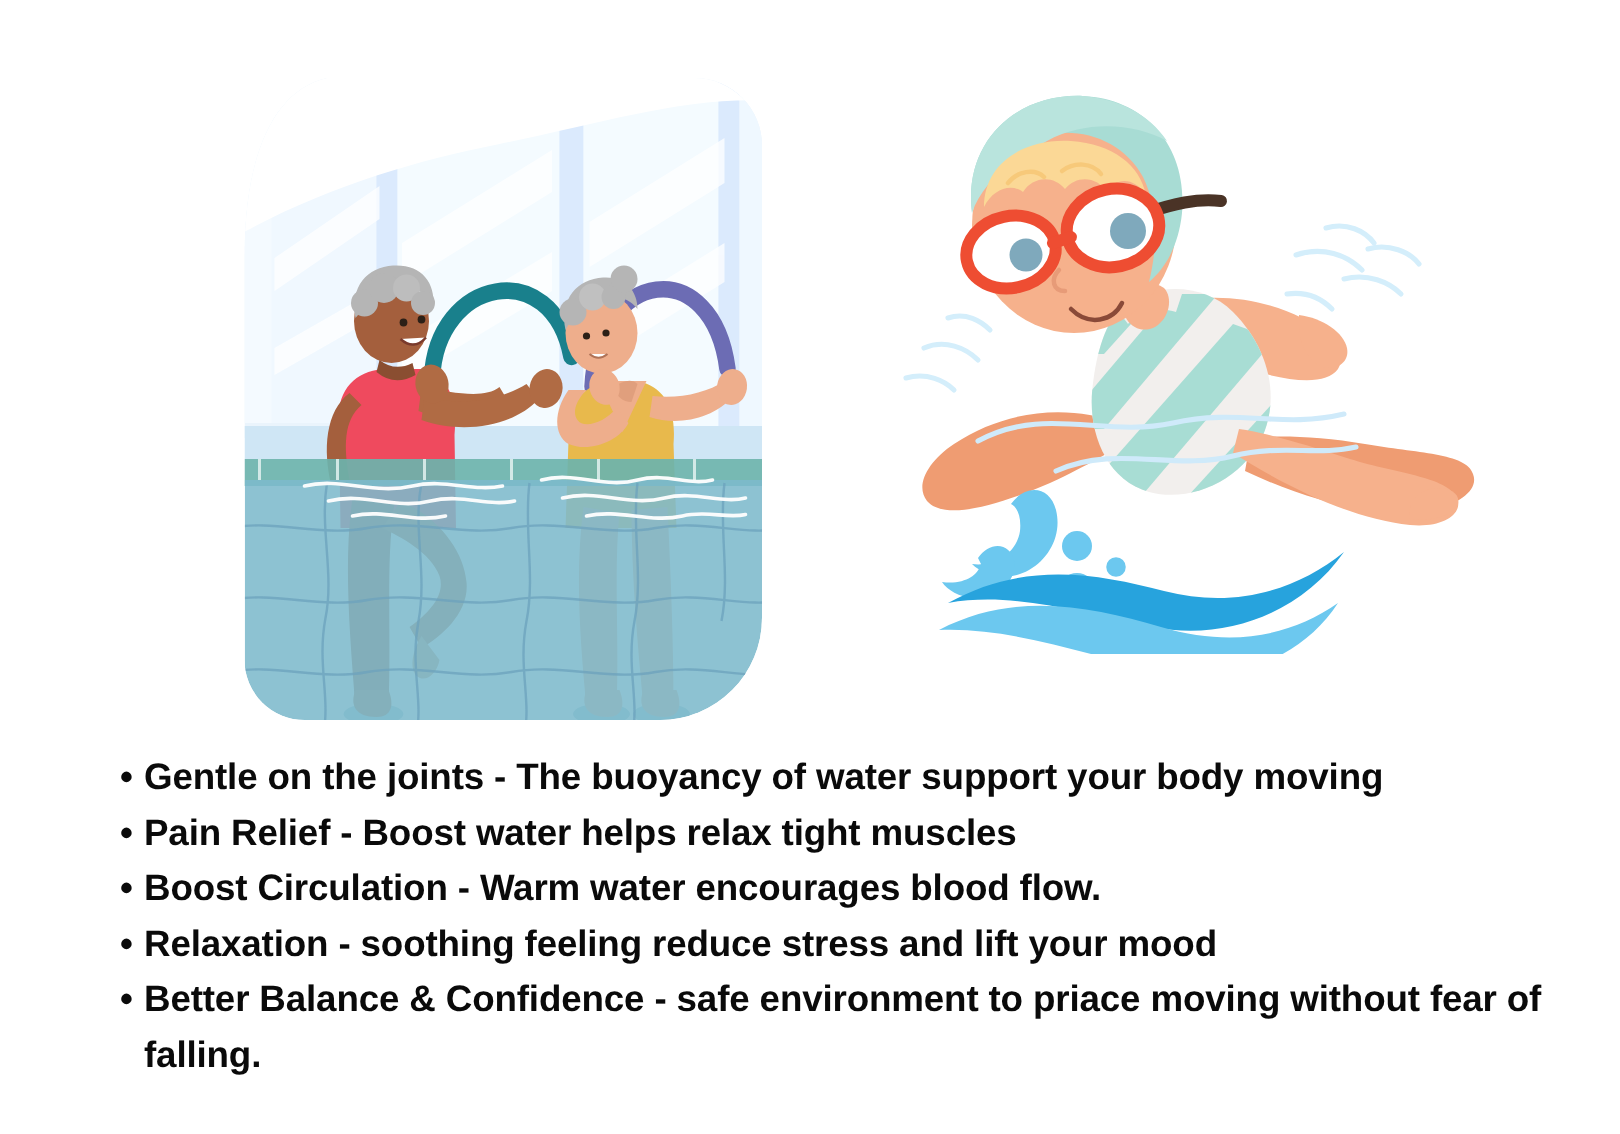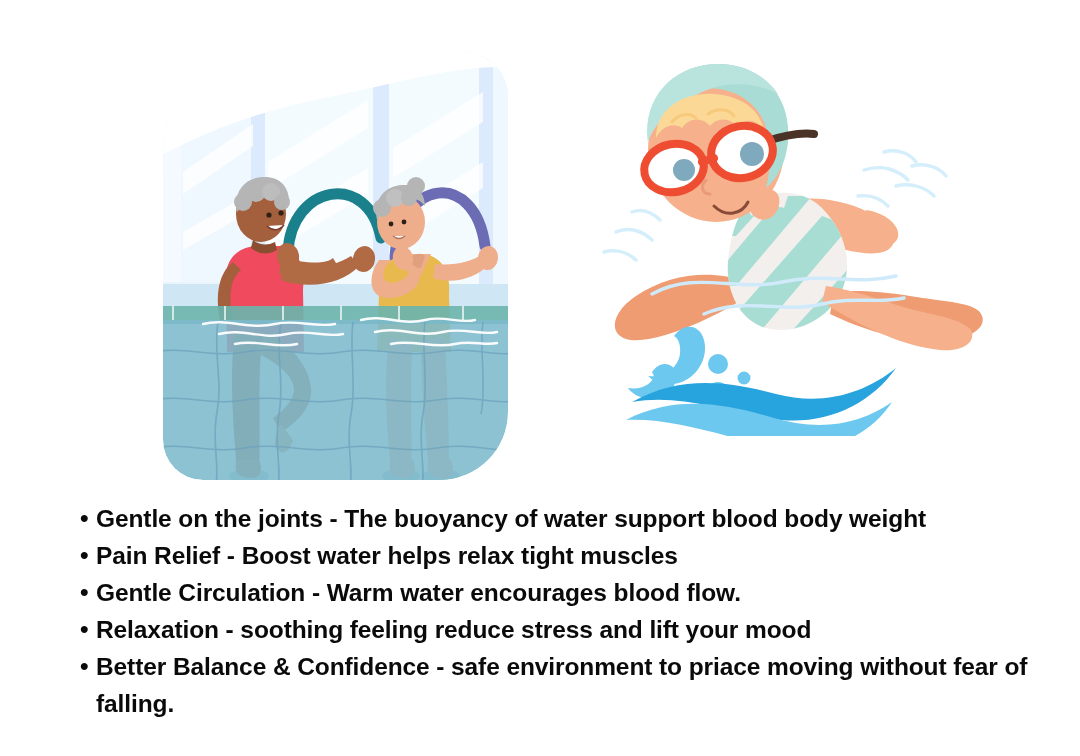--- a/index.html
+++ b/index.html
@@ -322,29 +322,29 @@
           <path d="M36 356 C86 328 134 336 180 348 C226 360 268 348 300 322 C272 362 222 382 172 372 C126 363 80 348 36 356 Z" fill="#27a3dd"></path>
           <path d="M30 374 C80 348 130 358 178 372 C226 386 264 378 296 356 C270 396 220 412 170 400 C124 389 76 372 30 374 Z" fill="#6cc8ef"></path>
         </g>
       </svg>
     </div>
   </div>
 
   <ul class="benefits" style="list-style:none;margin:0;padding:0;">
     <li class="benefit-item">
       <span class="bullet">•</span>
-      <span class="benefit-text">Gentle on the joints - The buoyancy of water support blood body weight</span>
+      <span class="benefit-text">Gentle on the joints - The buoyancy of water support your body moving</span>
     </li>
     <li class="benefit-item">
       <span class="bullet">•</span>
       <span class="benefit-text">Pain Relief  - Boost water helps relax tight muscles</span>
     </li>
     <li class="benefit-item">
       <span class="bullet">•</span>
-      <span class="benefit-text">Gentle Circulation - Warm water encourages blood flow.</span>
+      <span class="benefit-text">Boost Circulation - Warm water encourages blood flow.</span>
     </li>
     <li class="benefit-item">
       <span class="bullet">•</span>
       <span class="benefit-text">Relaxation - soothing feeling reduce stress and lift your mood</span>
     </li>
     <li class="benefit-item">
       <span class="bullet">•</span>
       <span class="benefit-text">Better Balance &amp; Confidence - safe environment to priace moving without fear of falling.</span>
     </li>
   </ul>

